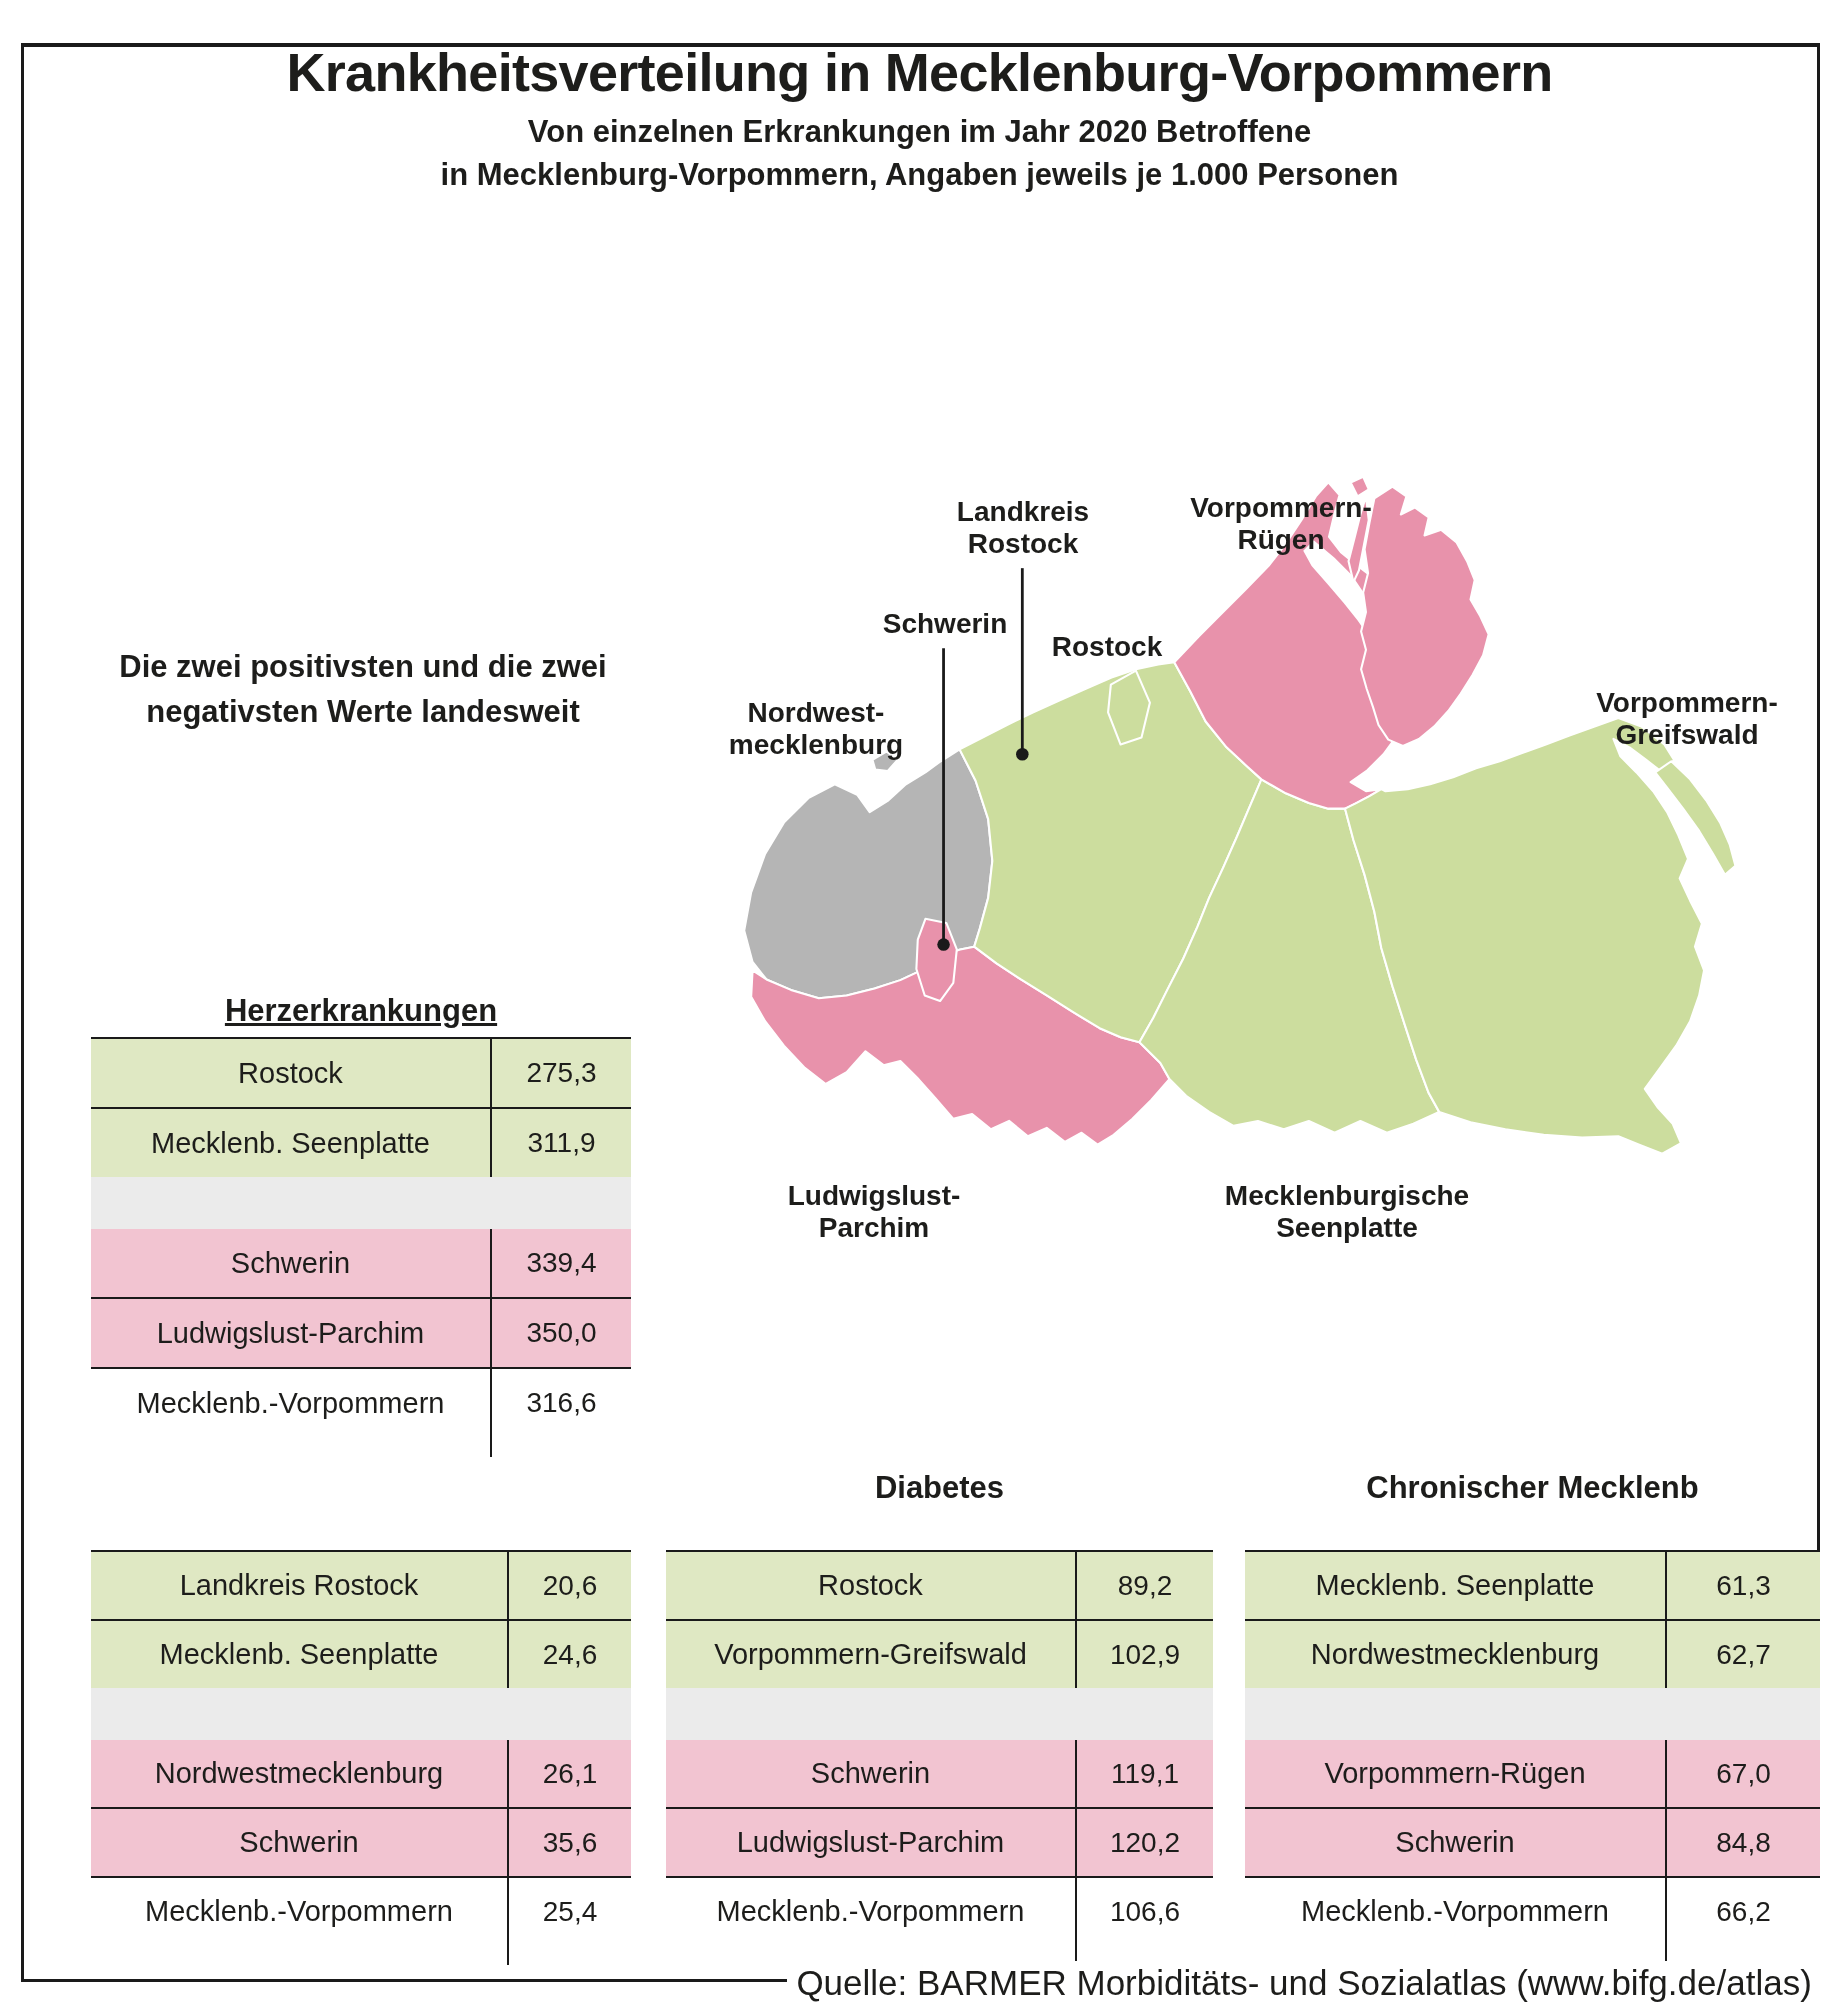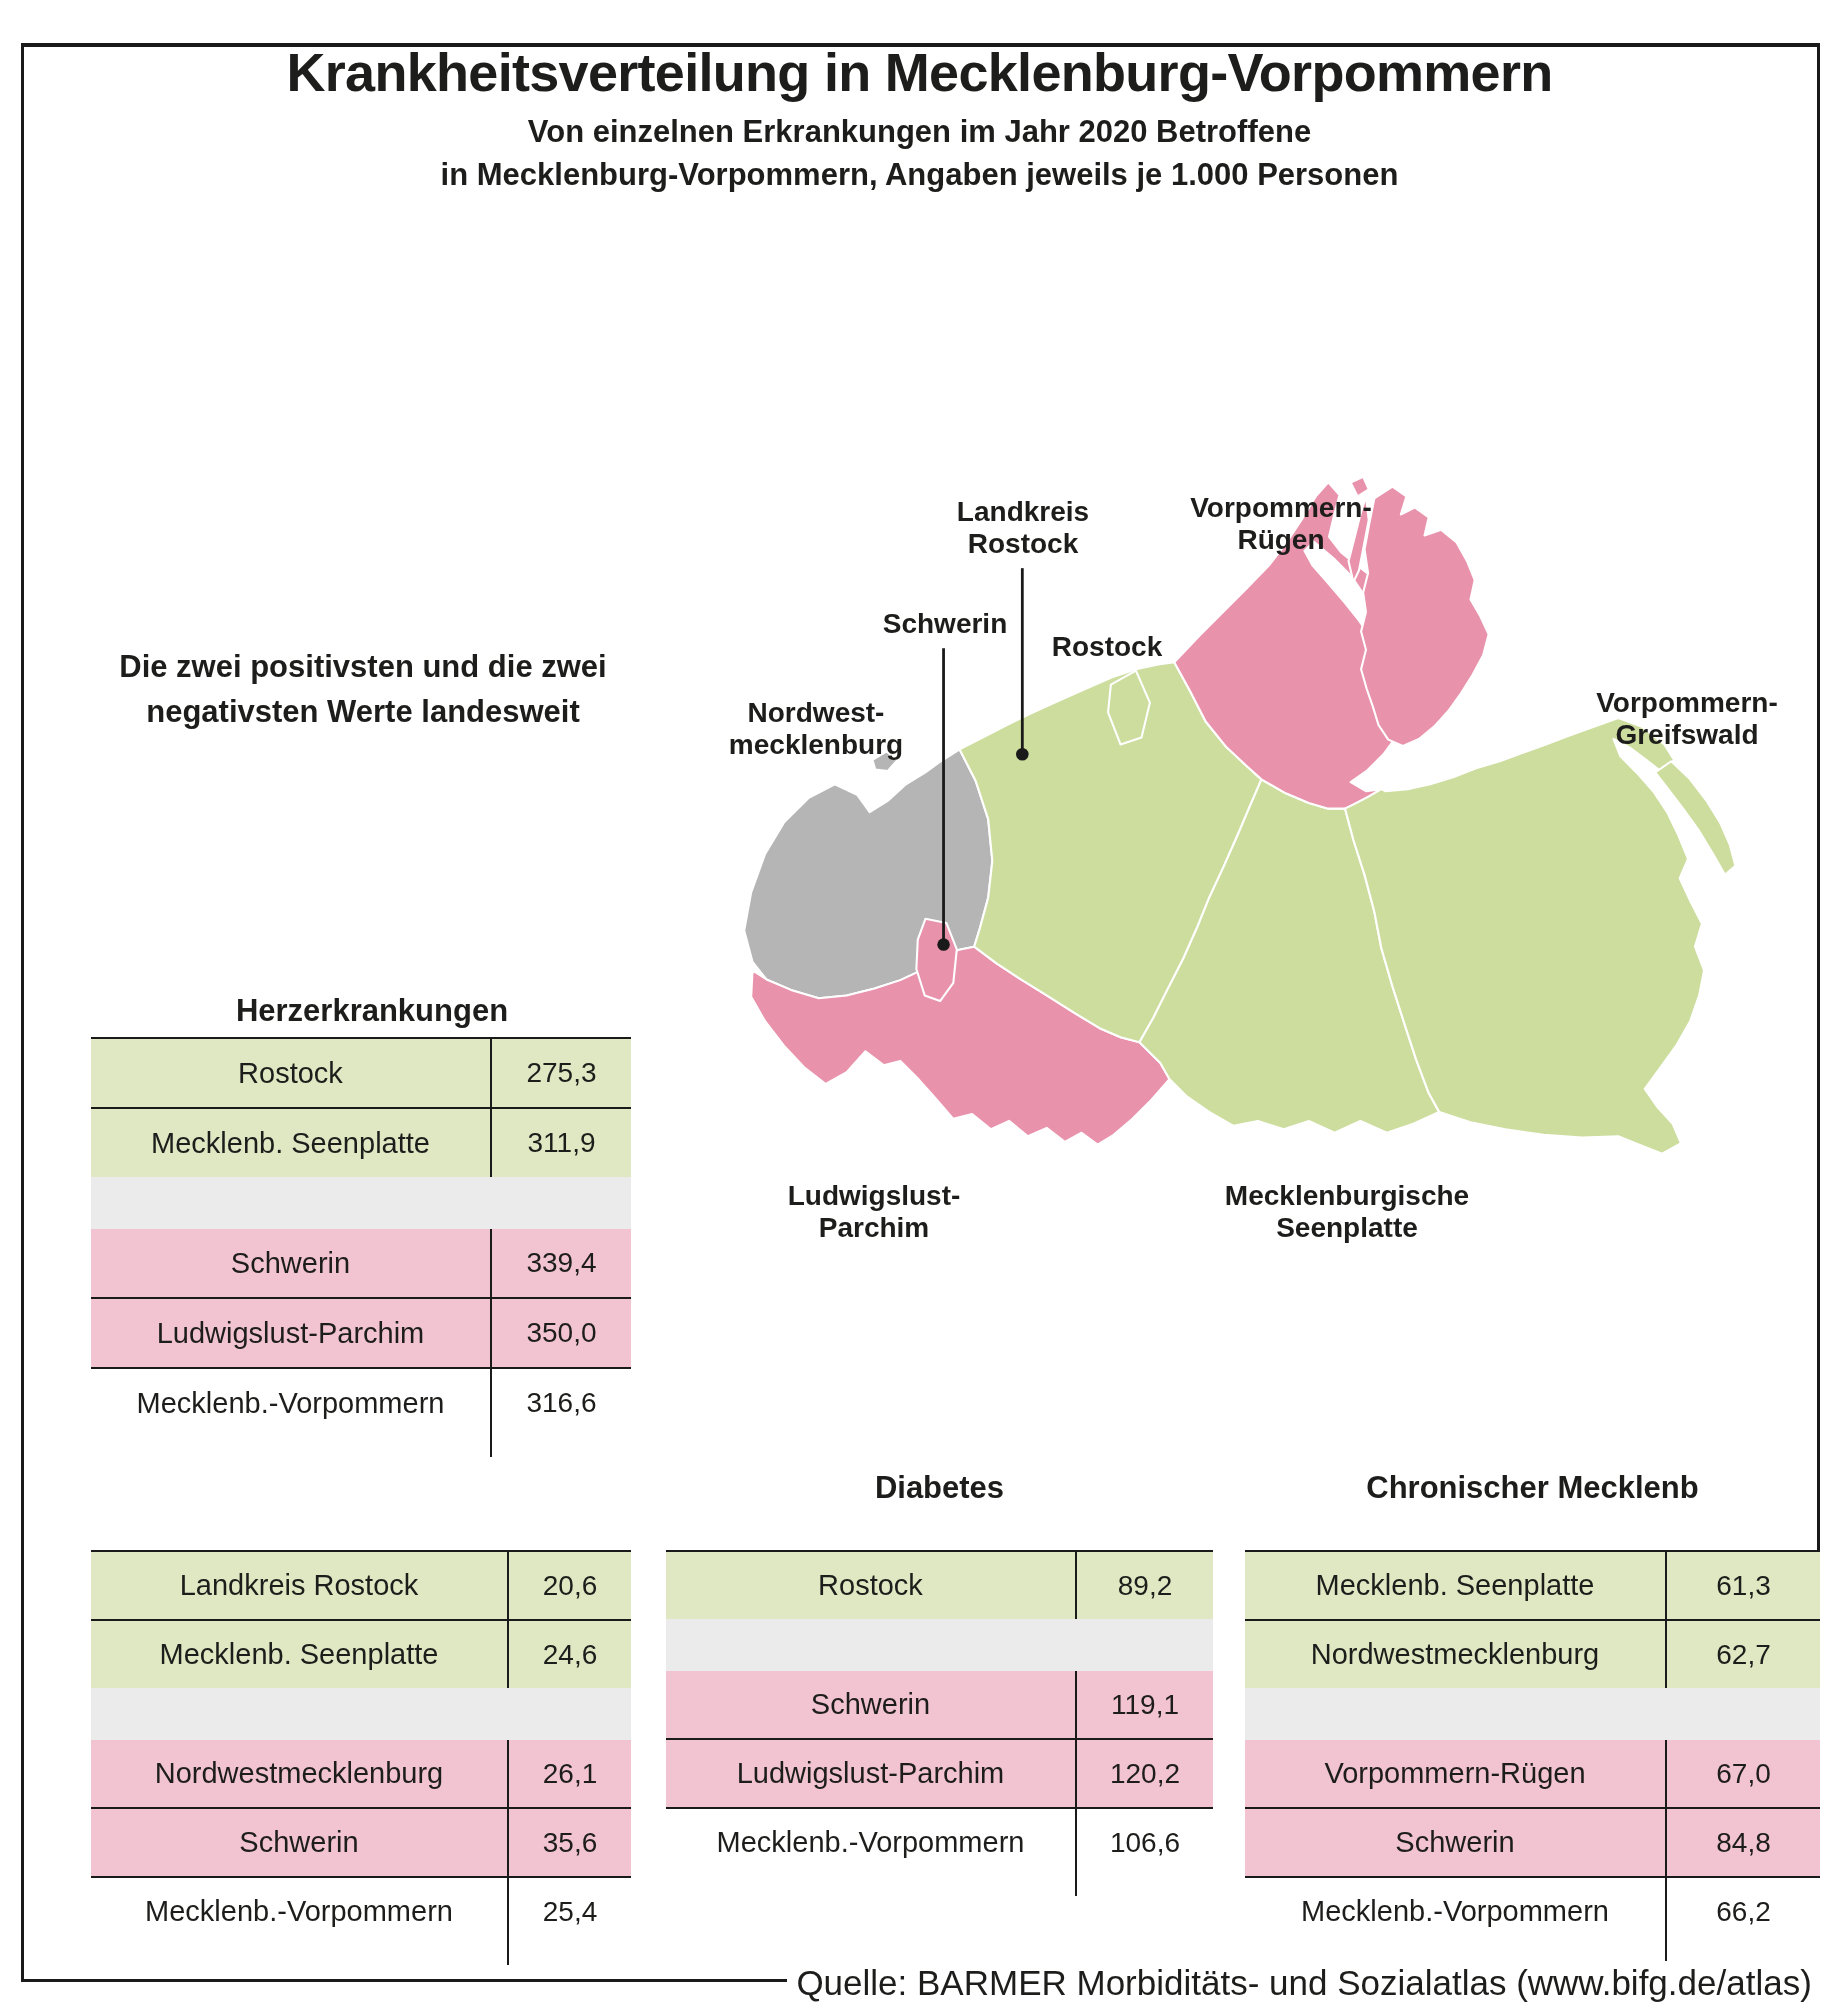--- a/index.html
+++ b/index.html
@@ -105,21 +105,21 @@
   <div class="map-label pre" style="left:1107px;top:631px;">Rostock</div>
   <div class="map-label pre" style="left:816px;top:697px;">Nordwest-
 mecklenburg</div>
   <div class="map-label pre" style="left:1687px;top:687px;">Vorpommern-
 Greifswald</div>
   <div class="map-label pre" style="left:874px;top:1180px;">Ludwigslust-
 Parchim</div>
   <div class="map-label pre" style="left:1347px;top:1180px;">Mecklenburgische
 Seenplatte</div>
 
-  <div class="tbl-title" style="left:102px;top:993px;width:540px;">Herzerkrankungen</div>
+  <div class="tbl-title" style="left:91px;top:993px;width:540px;text-decoration:underline;">Herzerkrankungen</div>
   <div class="tbl" style="left:91px;top:1037px;width:540px;--valw:139px;--rowh:68px;">
     <div class="row pos bt">
       <div class="name">Rostock</div>
       <div class="val">275,3</div>
     </div>
     <div class="row pos bt">
       <div class="name">Mecklenb. Seenplatte</div>
       <div class="val">311,9</div>
     </div>
     <div class="spacer"></div>
@@ -168,20 +168,24 @@
         <div class="val"></div>
       </div>
   </div>
 
   <div class="tbl-title" style="left:666px;top:1470px;width:547px;">Diabetes</div>
   <div class="tbl" style="left:666px;top:1550px;width:547px;--valw:136px;--rowh:67px;">
     <div class="row pos bt">
       <div class="name">Rostock</div>
       <div class="val">89,2</div>
     </div>
+    <div class="row pos bt">
+      <div class="name">Vorpommern-Greifswald</div>
+      <div class="val">102,9</div>
+    </div>
     <div class="spacer"></div>
     <div class="row neg">
       <div class="name">Schwerin</div>
       <div class="val">119,1</div>
     </div>
     <div class="row neg bt">
       <div class="name">Ludwigslust-Parchim</div>
       <div class="val">120,2</div>
     </div>
     <div class="row total bt">

